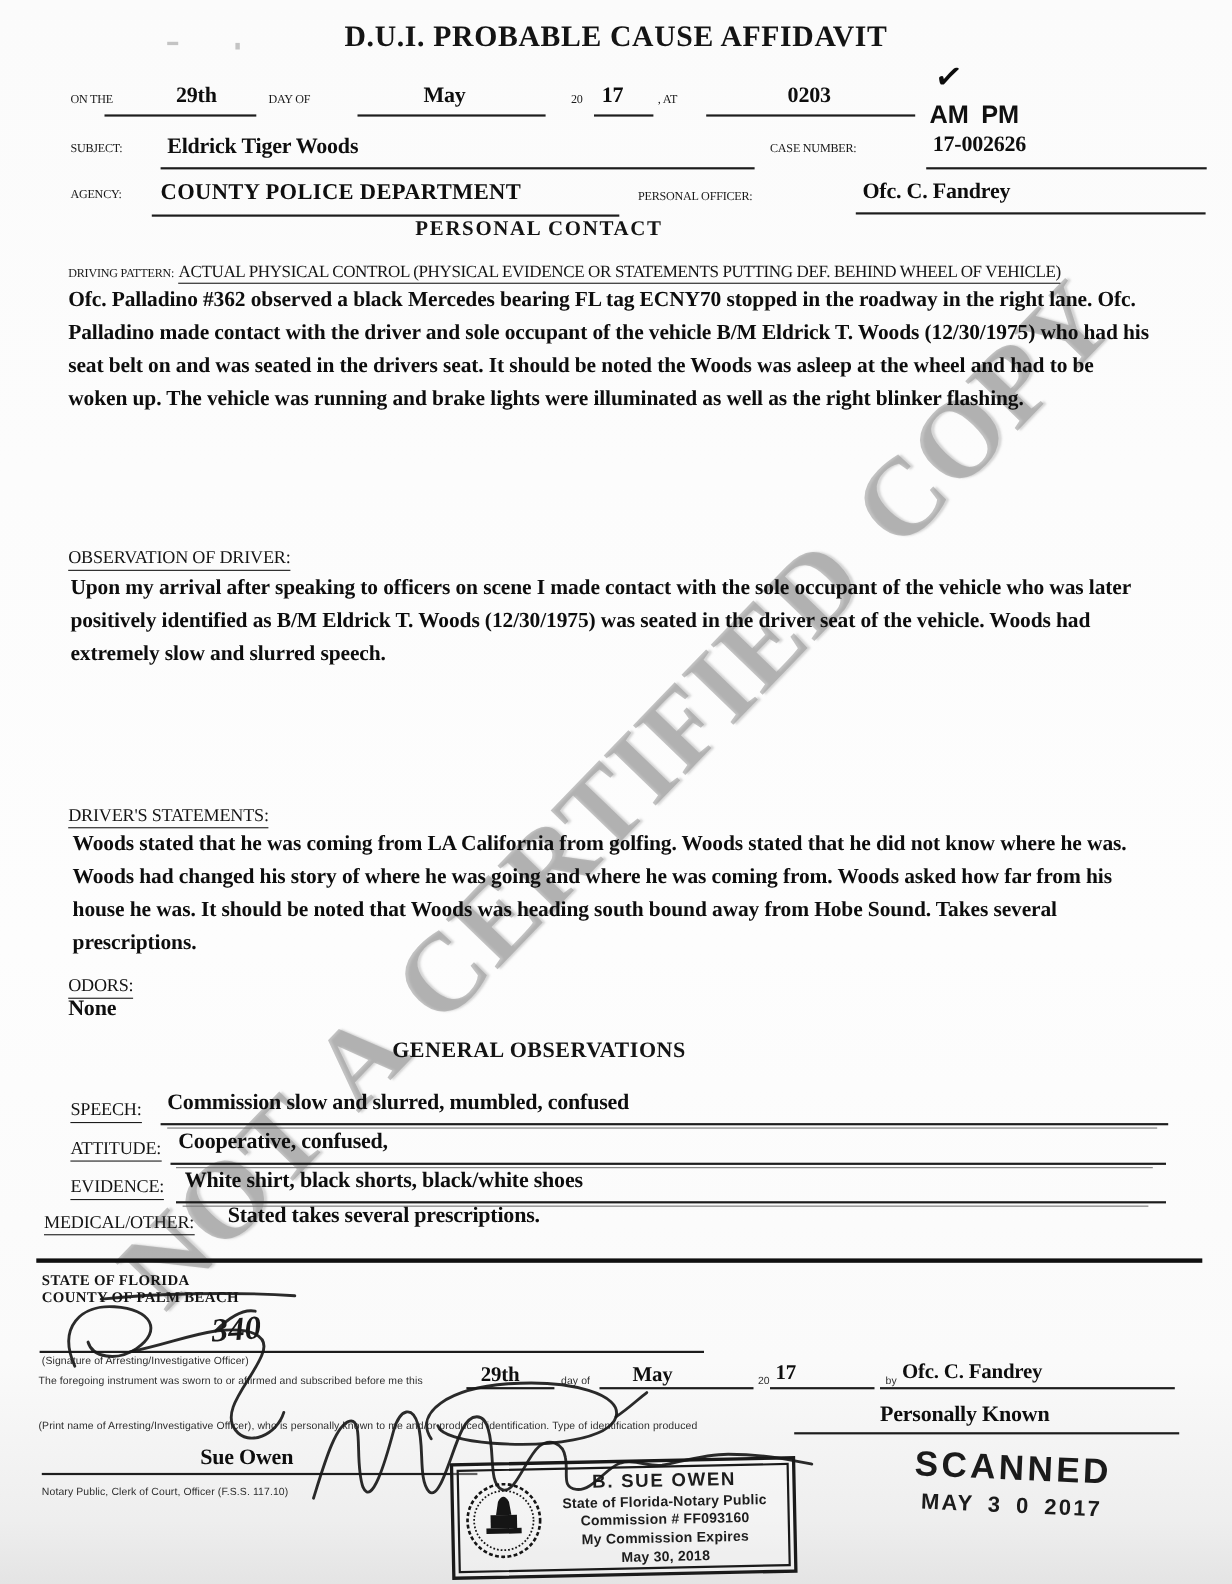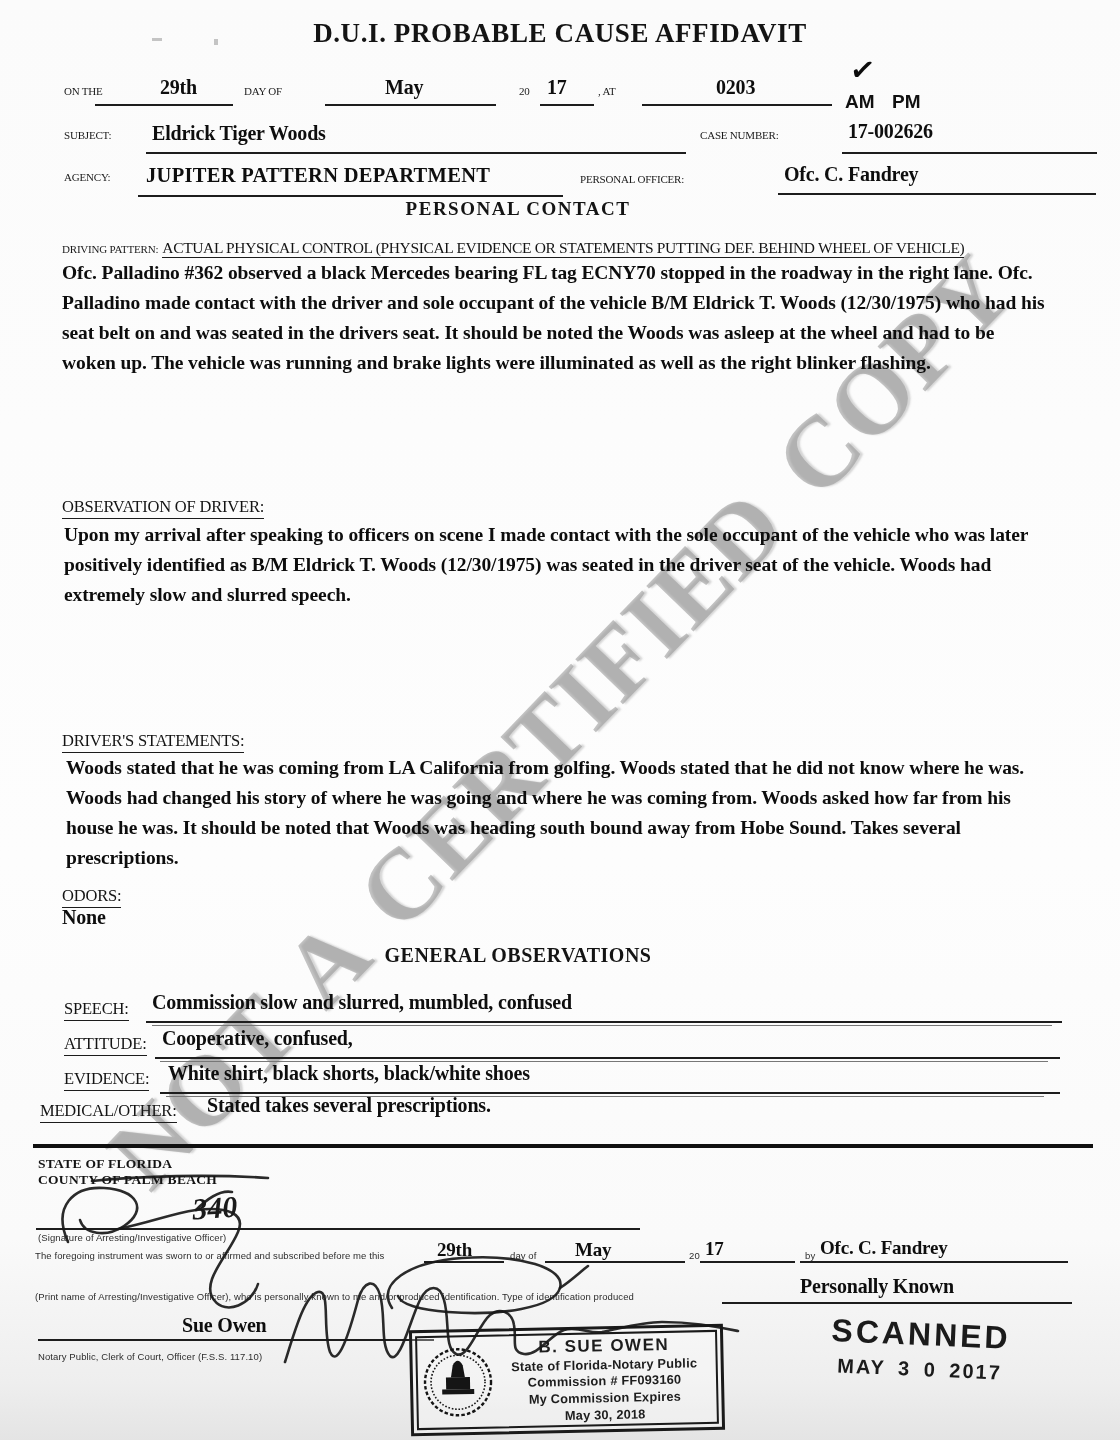--- a/index.html
+++ b/index.html
@@ -11,25 +11,25 @@
   .abs{position:absolute;white-space:nowrap;z-index:2;}
   .title{left:0;width:1120px;top:18px;text-align:center;font-size:27px;font-weight:700;letter-spacing:.6px;}
   .lbl{font-size:11px;letter-spacing:-.2px;color:#1a1a1a;}
   .val{font-weight:700;font-size:20px;letter-spacing:-.2px;color:#0e0e0e;}
   .sect{font-size:16.5px;letter-spacing:-.2px;border-bottom:1.7px solid #1c1c1c;padding-bottom:1px;}
   .fline{position:absolute;height:2px;background:#1d1d1d;z-index:2;}
   .fline.thin{height:1px;background:#777;}
   .para{position:absolute;z-index:2;font-weight:700;font-size:19.5px;line-height:30px;letter-spacing:-.1px;color:#0d0d0d;white-space:normal;}
   .tiny{font-family:"Liberation Sans",sans-serif;font-size:9.5px;color:#2d2d2d;letter-spacing:.1px;}
   .bold13{font-weight:700;font-size:13.5px;letter-spacing:.3px;}
-  .center{left:0;width:980px;text-align:center;margin-left:28px;}
+  .center{left:0;width:980px;text-align:center;}
   .pc-head{top:198px;font-size:19px;font-weight:700;letter-spacing:1.5px;}
   .gen-head{top:944px;font-size:20px;font-weight:700;letter-spacing:.5px;}
   .dp-type{font-size:15.5px;letter-spacing:-.35px;border-bottom:1.6px solid #1c1c1c;padding-bottom:1px;}
-  .ampm{font-family:"Liberation Sans",sans-serif;font-weight:700;font-size:19px;color:#101010;}
+  .ampm{font-family:"Liberation Sans",sans-serif;font-weight:700;font-size:23px;color:#101010;}
   .check{font-size:30px;font-weight:700;transform:rotate(8deg);color:#0c0c0c;}
   .divider{position:absolute;left:33px;top:1144px;width:1060px;height:4px;background:#101010;z-index:2;}
   .watermark{
     position:absolute;left:-65px;top:652px;width:1250px;height:140px;line-height:140px;
     text-align:center;font-size:100px;font-weight:700;font-family:"Liberation Serif",serif;
     color:rgba(148,148,148,.55);text-shadow:2px 2px 2px rgba(110,110,110,.28);
     transform:rotate(-46deg);letter-spacing:1px;word-spacing:14px;white-space:nowrap;z-index:1;
   }
   .smudge{position:absolute;left:150px;top:32px;width:100px;height:14px;z-index:2;}
   .smudge i{position:absolute;background:#c4c4c4;}
@@ -83,21 +83,21 @@
   <span class="abs ampm" style="left:892px;top:91px">PM</span>
 
   <span class="abs lbl" style="left:64px;top:129px">SUBJECT:</span>
   <span class="abs val" style="left:152px;top:122px">Eldrick Tiger Woods</span>
   <div class="fline" style="left:146px;top:152px;width:540px"></div>
   <span class="abs lbl" style="left:700px;top:129px">CASE NUMBER:</span>
   <span class="abs val" style="left:848px;top:120px">17-002626</span>
   <div class="fline" style="left:842px;top:152px;width:255px"></div>
 
   <span class="abs lbl" style="left:64px;top:171px">AGENCY:</span>
-  <span class="abs val" style="left:146px;top:164px;font-size:20.5px;letter-spacing:.3px">JUPITER PATTERN DEPARTMENT</span>
+  <span class="abs val" style="left:146px;top:164px;font-size:20.5px;letter-spacing:.3px">COUNTY POLICE DEPARTMENT</span>
   <div class="fline" style="left:138px;top:195px;width:425px"></div>
   <span class="abs lbl" style="left:580px;top:173px">PERSONAL OFFICER:</span>
   <span class="abs val" style="left:784px;top:163px">Ofc. C. Fandrey</span>
   <div class="fline" style="left:778px;top:193px;width:318px"></div>
 
   <div class="abs center pc-head">PERSONAL CONTACT</div>
 
   <div class="abs" style="left:62px;top:239px">
     <span class="lbl">DRIVING PATTERN:</span>
     <span class="dp-type">ACTUAL PHYSICAL CONTROL (PHYSICAL EVIDENCE OR STATEMENTS PUTTING DEF. BEHIND WHEEL OF VEHICLE)</span>

